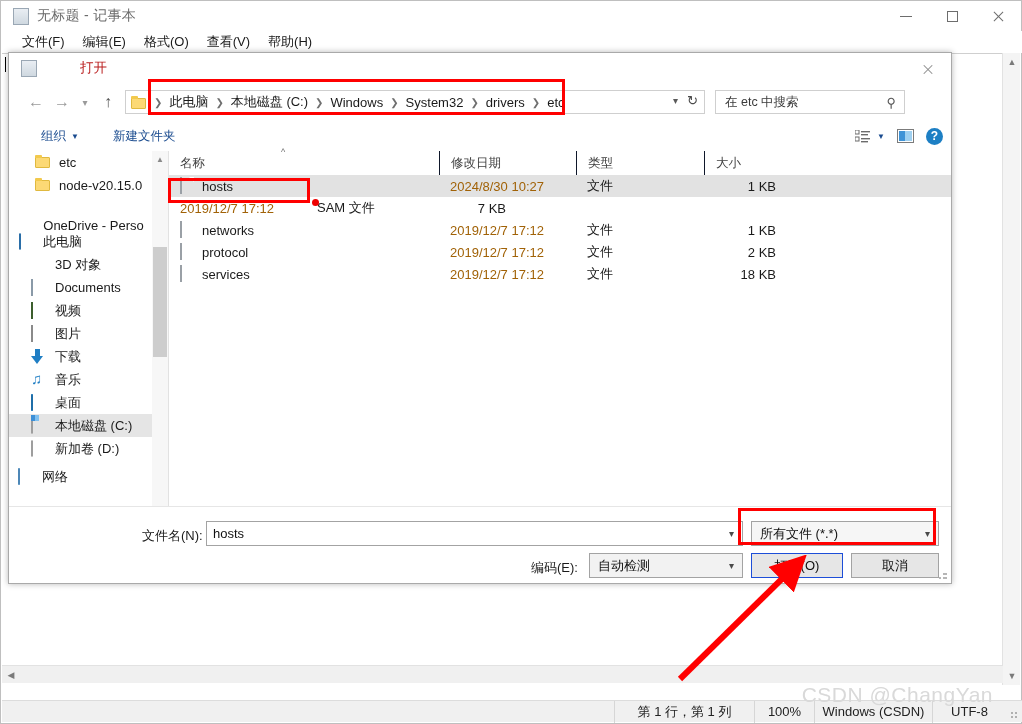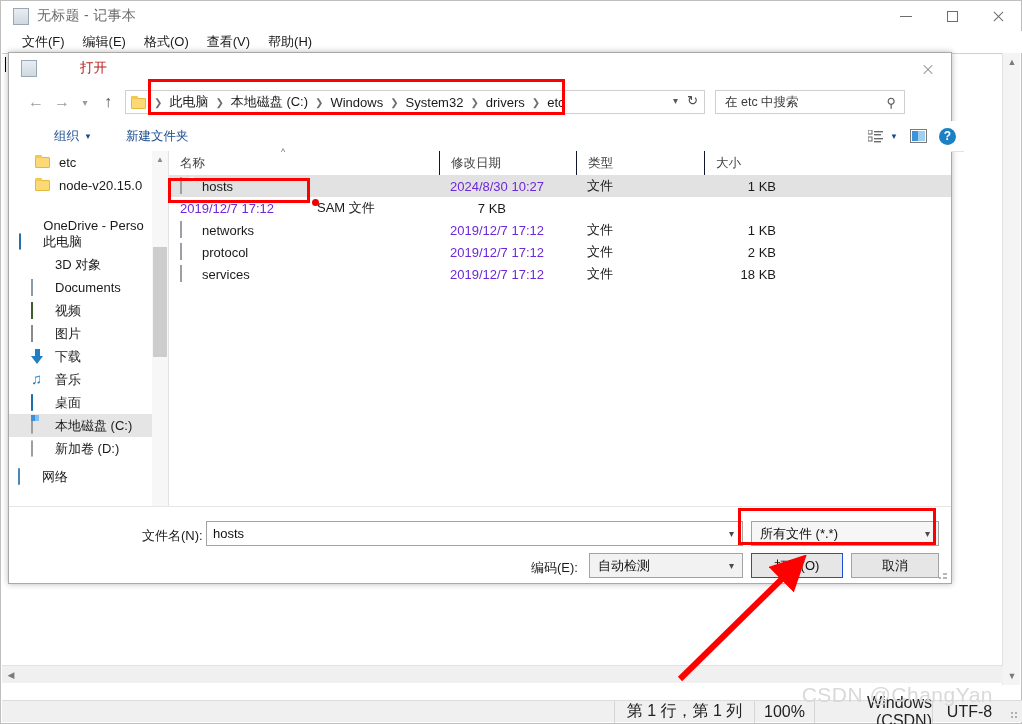--- a/index.html
+++ b/index.html
@@ -31,21 +31,21 @@
   .np-edit{position:absolute;left:1px;top:52px;width:1001px;height:632px;background:#fff;border-top:1px solid #cfcfcf;box-sizing:border-box;}
   .np-caret{position:absolute;left:3px;top:3px;width:1px;height:15px;background:#000;}
 
   
   .np-vscroll{position:absolute;right:1px;top:52px;width:18px;height:632px;background:#f4f4f4;border-left:1px solid #e2e2e2;box-sizing:border-box;}
   .sb-arrow{width:18px;height:18px;display:flex;align-items:center;justify-content:center;color:#7a7a7a;font-size:9px;}
   .np-vthumb{position:absolute;left:2px;top:18px;width:14px;height:0px;background:#cdcdcd;}
   .np-hscroll{position:absolute;left:1px;bottom:40px;width:1001px;height:18px;background:#f0f0f0;border-top:1px solid #e2e2e2;box-sizing:border-box;display:flex;align-items:center;}
 
   
-  .np-status{position:absolute;left:1px;bottom:1px;width:1020px;height:22px;background:#f0f0f0;border-top:1px solid #dcdcdc;box-sizing:border-box;display:flex;align-items:center;justify-content:flex-end;font-size:16px;color:#222;text-align:right;}
+  .np-status{position:absolute;left:1px;bottom:1px;width:1020px;height:22px;background:#f0f0f0;border-top:1px solid #dcdcdc;box-sizing:border-box;display:flex;align-items:center;justify-content:flex-end;font-size:13px;color:#222;}
   .st-cell{border-left:1px solid #d6d6d6;height:22px;display:flex;align-items:center;justify-content:center;box-sizing:border-box;}
   .st-pos{width:140px;}
   .st-zoom{width:60px;}
   .st-eol{width:118px;}
   .st-enc{width:74px;}
   .st-grip{width:16px;height:22px;position:relative;}
   .st-grip:after{content:"";position:absolute;right:3px;bottom:3px;width:8px;height:8px;
     background:
       radial-gradient(circle 1px at 1px 1px,#b0b0b0 99%,transparent 0),
       radial-gradient(circle 1px at 5px 1px,#b0b0b0 99%,transparent 0),
@@ -77,21 +77,21 @@
   .crumb{font-size:13px;color:#1a1a1a;padding:0 3px;white-space:nowrap;}
   .crumb-sep{color:#6f6f6f;font-size:10px;padding:0 4px;}
   .crumb-drop{position:absolute;right:26px;top:4px;color:#5a5a5a;font-size:10px;}
   .crumb-refresh{position:absolute;right:6px;top:2px;color:#4a4a4a;font-size:13px;}
   .searchbox{position:relative;width:190px;height:24px;border:1px solid #cfcfcf;background:#fff;
              box-sizing:border-box;margin-left:10px;display:flex;align-items:center;}
   .search-ph{font-size:12.5px;color:#3a3a3a;padding-left:9px;}
   .search-icon{position:absolute;right:8px;top:4px;color:#555;font-size:13px;}
 
   
-  .cmdbar{position:absolute;left:13px;top:68px;width:942px;height:30px;background:#fff;border-bottom:1px solid #e2e2e2;display:flex;align-items:center;}
+  .cmdbar{position:absolute;left:0;top:68px;width:942px;height:30px;background:#fff;border-bottom:1px solid #e2e2e2;display:flex;align-items:center;}
   .cmd-item{font-size:12.5px;color:#1a4b8f;padding:0 10px;display:flex;align-items:center;gap:5px;}
   .cmd-caret{font-size:8px;color:#1a4b8f;}
   .cmd-right{position:absolute;right:8px;top:0;height:30px;display:flex;align-items:center;gap:12px;}
 
   
   .dlg-body{position:absolute;left:0;top:98px;width:942px;height:398px;display:flex;}
   .tree{width:159px;height:398px;background:#fff;position:relative;overflow:hidden;}
   .tree-scroll{position:absolute;right:0;top:0;width:16px;height:398px;background:#f7f7f7;}
   .tree-thumb{position:absolute;left:1px;top:96px;width:14px;height:110px;background:#cdcdcd;}
   .tree-arrow{width:16px;height:16px;display:flex;align-items:center;justify-content:center;color:#8a8a8a;font-size:8px;}
@@ -110,21 +110,21 @@
   .col.name{width:270px;}
   .col.date{width:137px;}
   .col.type{width:128px;}
   .col.size{width:82px;justify-content:flex-end;padding-right:10px;}
   .sortcaret{position:absolute;left:112px;top:-4px;color:#6f6f6f;font-size:9px;}
 
   .rows{position:absolute;left:0;top:24px;right:0;}
   .row{height:22px;display:flex;align-items:center;font-size:13px;color:#1a1a1a;}
   .row.sel{background:#e2e2e2;}
   .cell.name{width:270px;display:flex;align-items:center;padding-left:11px;box-sizing:border-box;}
-  .cell.date{width:137px;padding-left:11px;box-sizing:border-box;color:#6d28d9;}
+  .cell.date{width:137px;padding-left:11px;box-sizing:border-box;color:#a16207;}
   .cell.type{width:128px;padding-left:11px;box-sizing:border-box;}
   .cell.size{width:82px;text-align:right;padding-right:10px;box-sizing:border-box;}
   .fileicon{width:13px;height:16px;margin-right:9px;flex:none;position:relative;}
 
   
   .dlg-bottom{position:absolute;left:0;bottom:0;width:942px;height:76px;background:#fff;border-top:1px solid #e6e6e6;}
   .lbl{position:absolute;font-size:13px;color:#1a1a1a;}
   .fn-label{left:133px;top:20px;}
   .fn-input{position:absolute;left:197px;top:14px;width:537px;height:25px;border:1px solid #a3a3a3;background:#fff;box-sizing:border-box;
             display:flex;align-items:center;padding-left:6px;font-size:13px;color:#111;}

